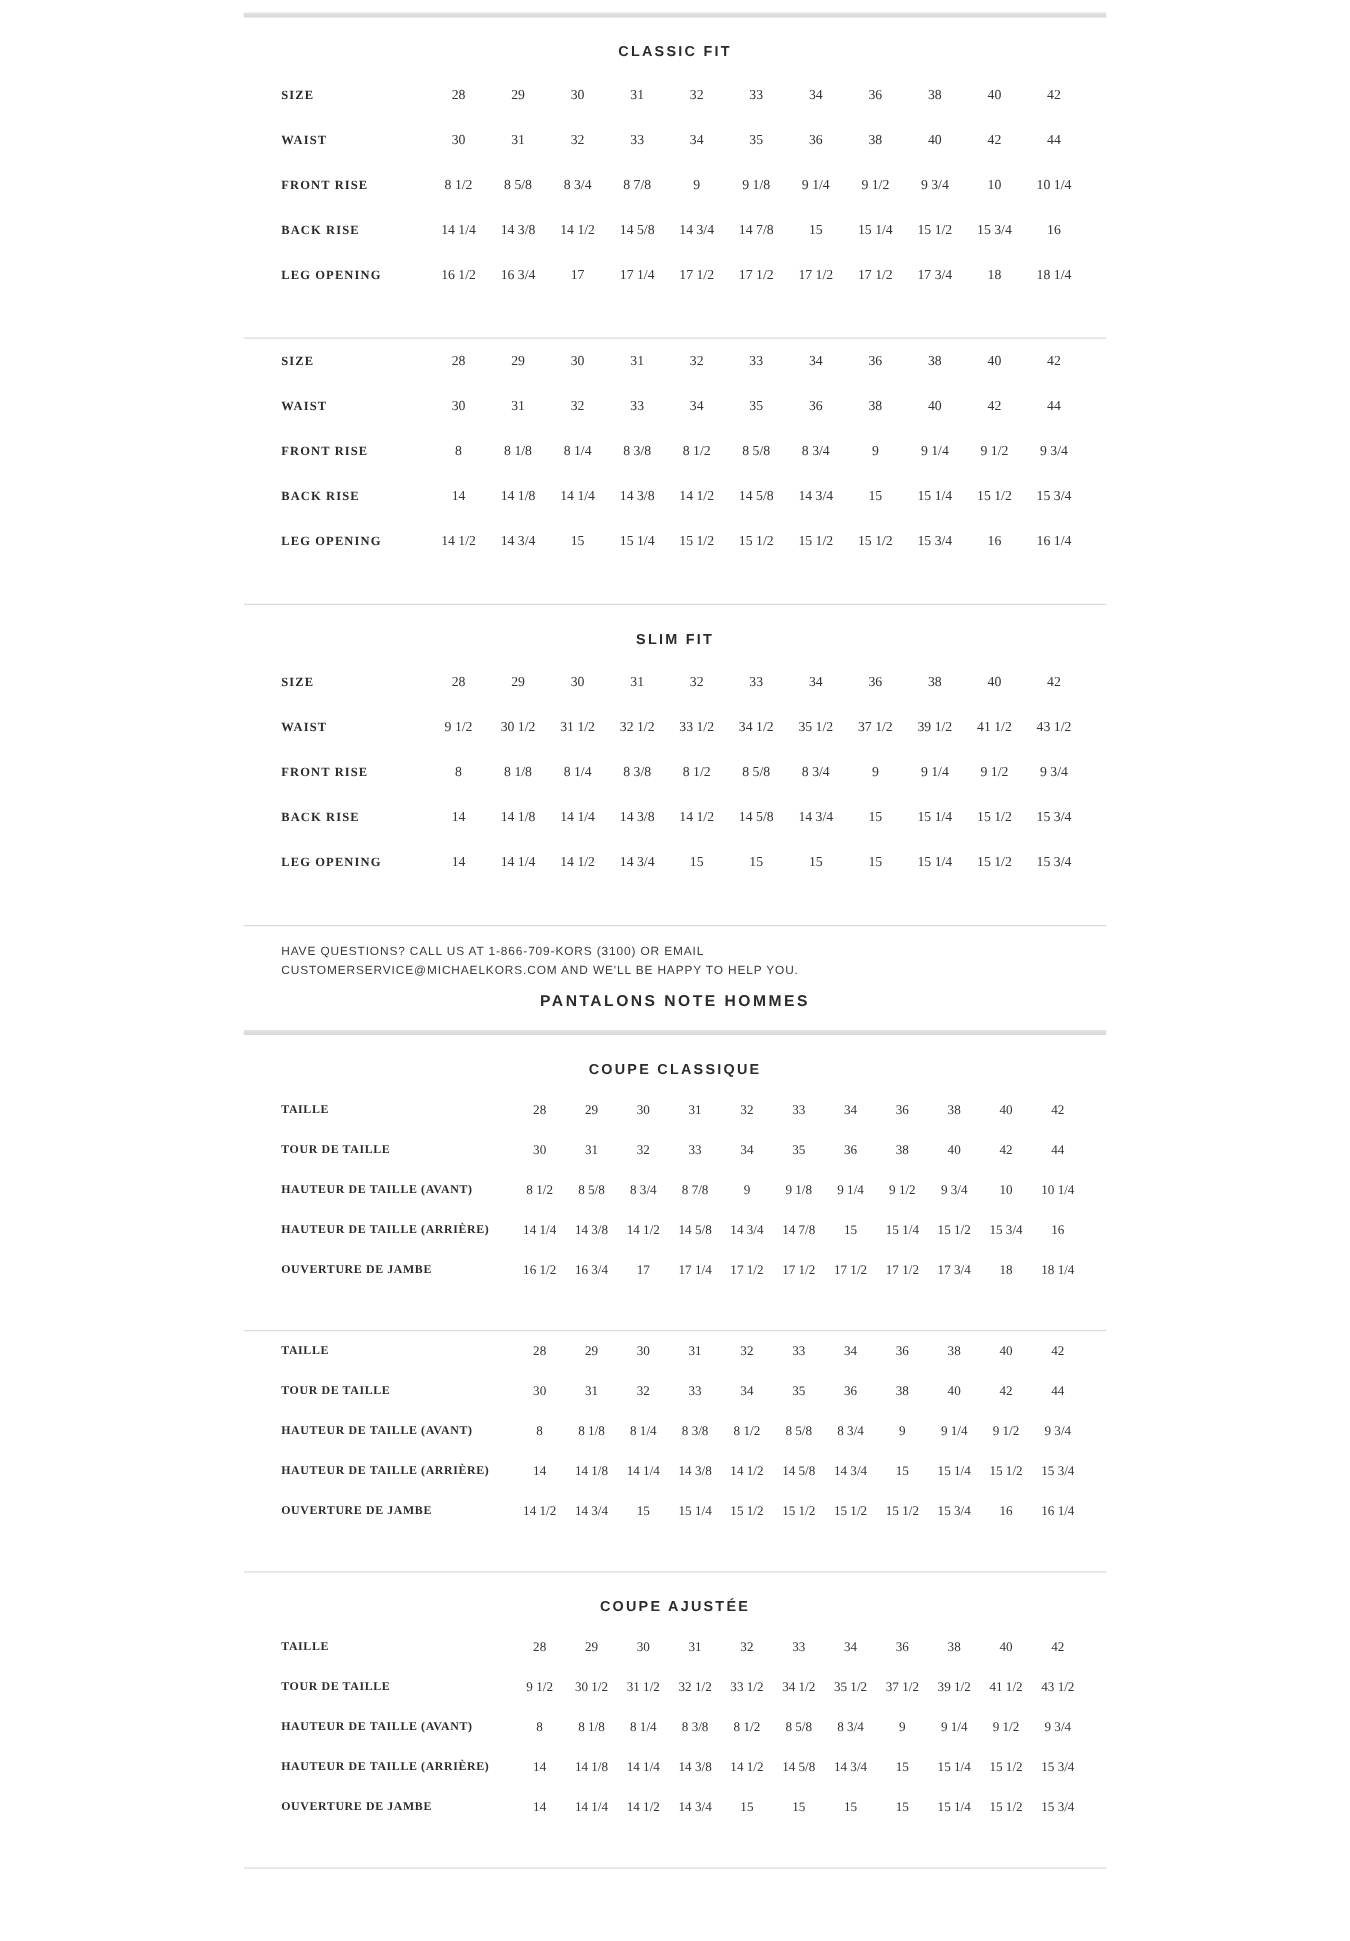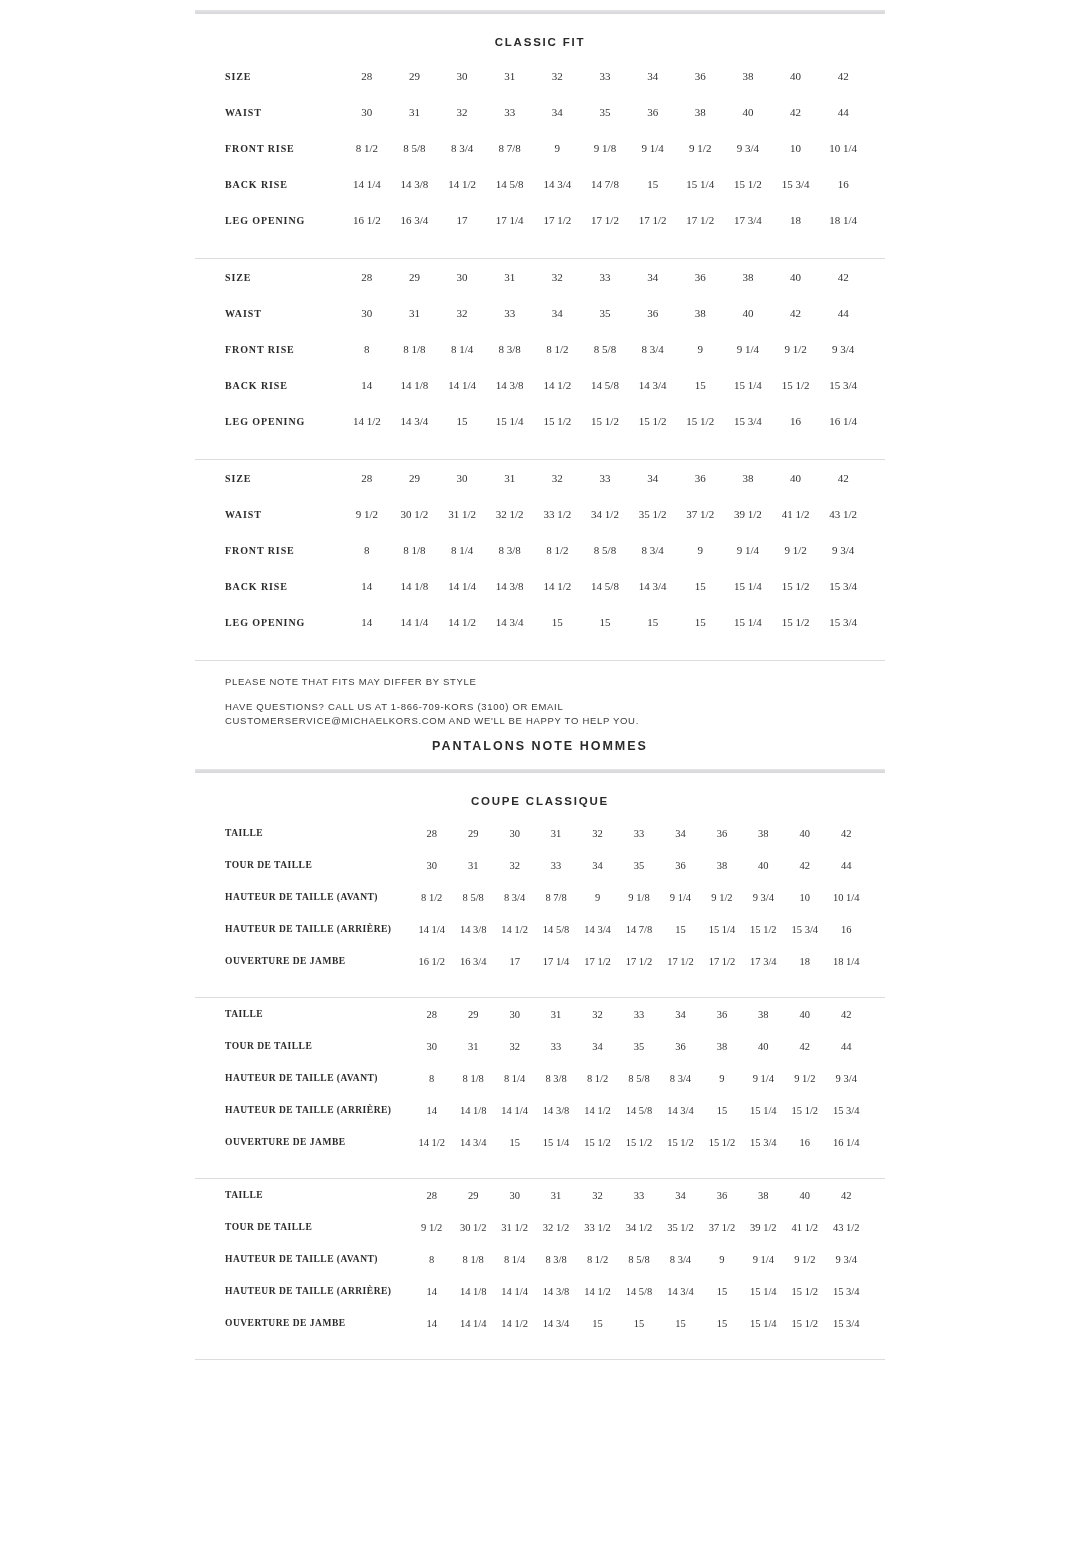--- a/index.html
+++ b/index.html
@@ -30,21 +30,21 @@
     color: #2b2b2b;
   }
   .rule-thick {
     border: 0;
     height: 4px;
     background: linear-gradient(#e3e3e5, #d7d7da);
     margin: 0;
   }
   .section {
     border-bottom: 1px solid #dcdcde;
-    padding-bottom: 20px;
+    padding-bottom: 32px;
   }
   .section-heading {
     text-align: center;
     font-size: 11.5px;
     font-weight: bold;
     letter-spacing: 1.8px;
     margin: 22px 0 10px 0;
     color: #2b2b2b;
   }
   .tbl { padding: 0 18px 0 30px; font-family: Liberation Serif, serif; }
@@ -242,20 +242,21 @@
             <div class="tcell">15 1/2</div>
             <div class="tcell">15 1/2</div>
             <div class="tcell">15 3/4</div>
             <div class="tcell">16</div>
             <div class="tcell">16 1/4</div>
           </div>
         </div>
     </section>
 
     <section class="section">
+      <h2 class="section-heading">SLIM FIT</h2>
       <div class="tbl tbl-en">
           <div class="trow">
             <div class="tlabel">SIZE</div>
             <div class="tcell">28</div>
             <div class="tcell">29</div>
             <div class="tcell">30</div>
             <div class="tcell">31</div>
             <div class="tcell">32</div>
             <div class="tcell">33</div>
             <div class="tcell">34</div>
@@ -317,21 +318,20 @@
             <div class="tcell">15</div>
             <div class="tcell">15</div>
             <div class="tcell">15 1/4</div>
             <div class="tcell">15 1/2</div>
             <div class="tcell">15 3/4</div>
           </div>
         </div>
     </section>
 
     <div class="notes">
-      <p class="note">PLEASE NOTE THAT FITS MAY DIFFER BY STYLE</p>
       <p class="note note-en-contact">HAVE QUESTIONS? CALL US AT 1-866-709-KORS (3100) OR EMAIL CUSTOMERSERVICE@MICHAELKORS.COM AND WE'LL BE HAPPY TO HELP YOU.</p>
     </div>
 
     <h1 class="fr-title">PANTALONS NOTE HOMMES</h1>
     <hr class="rule-thick">
 
     <section class="section">
       <h2 class="section-heading">COUPE CLASSIQUE</h2>
       <div class="tbl tbl-fr">
           <div class="trow">
@@ -476,20 +476,21 @@
             <div class="tcell">15 1/2</div>
             <div class="tcell">15 1/2</div>
             <div class="tcell">15 3/4</div>
             <div class="tcell">16</div>
             <div class="tcell">16 1/4</div>
           </div>
         </div>
     </section>
 
     <section class="section">
+      <h2 class="section-heading">COUPE AJUSTÉE</h2>
       <div class="tbl tbl-fr">
           <div class="trow">
             <div class="tlabel">TAILLE</div>
             <div class="tcell">28</div>
             <div class="tcell">29</div>
             <div class="tcell">30</div>
             <div class="tcell">31</div>
             <div class="tcell">32</div>
             <div class="tcell">33</div>
             <div class="tcell">34</div>

